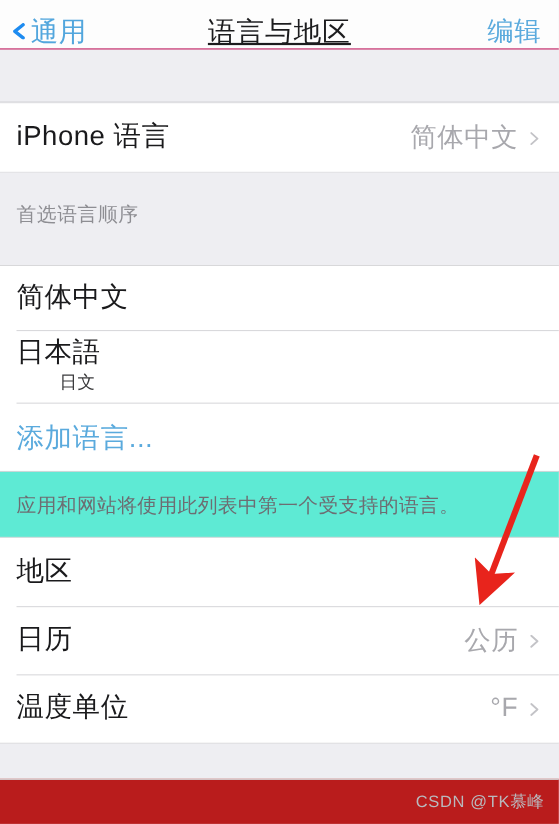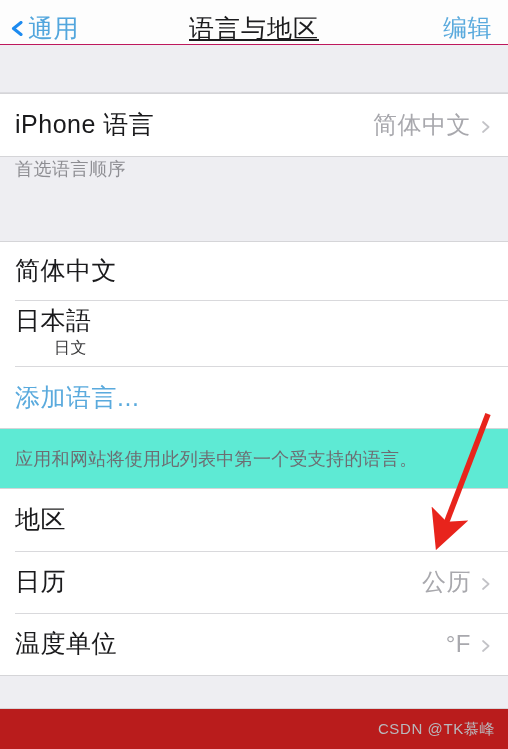--- a/index.html
+++ b/index.html
@@ -148,21 +148,21 @@
     height: 12px;
     flex: none;
   }
 
   
   .section-head {
     background: #eeeef2;
     border-bottom: 1px solid #d5d5d8;
     height: 85px;
     display: flex;
-    align-items: flex-start;
+    align-items: center;
     padding: 0 0 9px 15px;
     box-sizing: border-box;
   }
   .section-head-text {
     font-size: 18px;
     color: #8e8e93;
     letter-spacing: 0.5px;
   }
   .section-foot {
     background: #5eead4;

